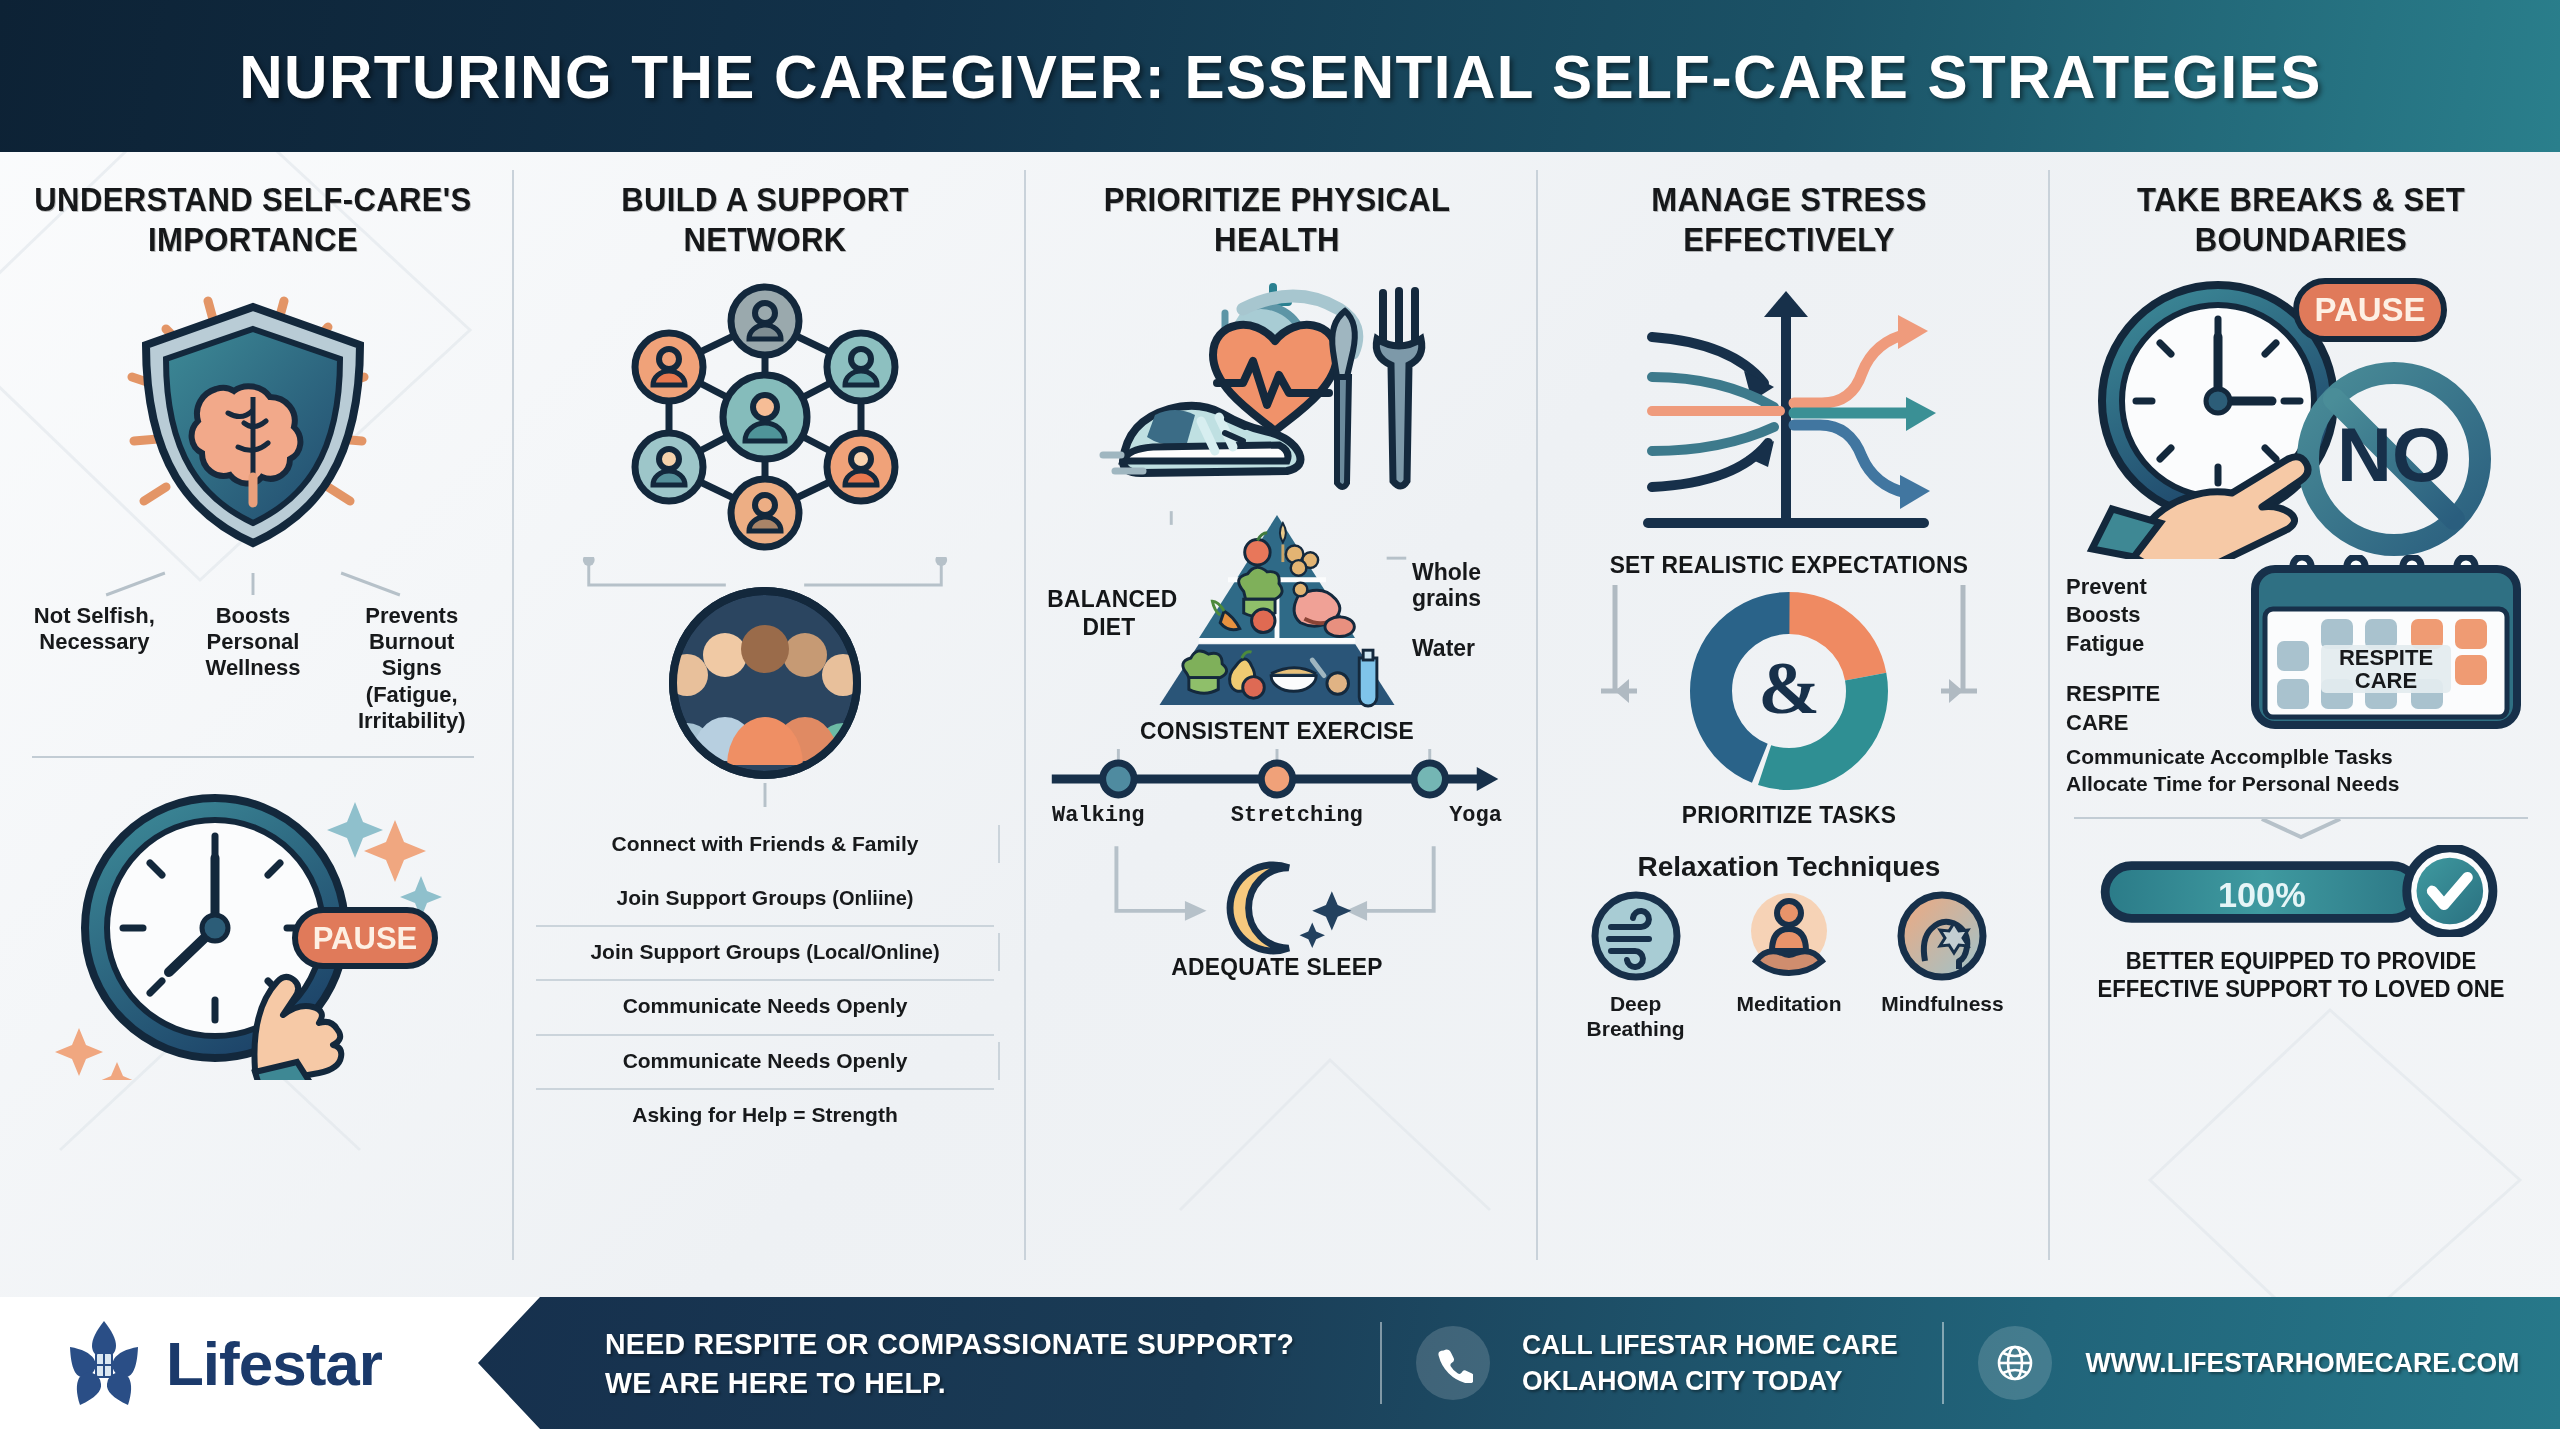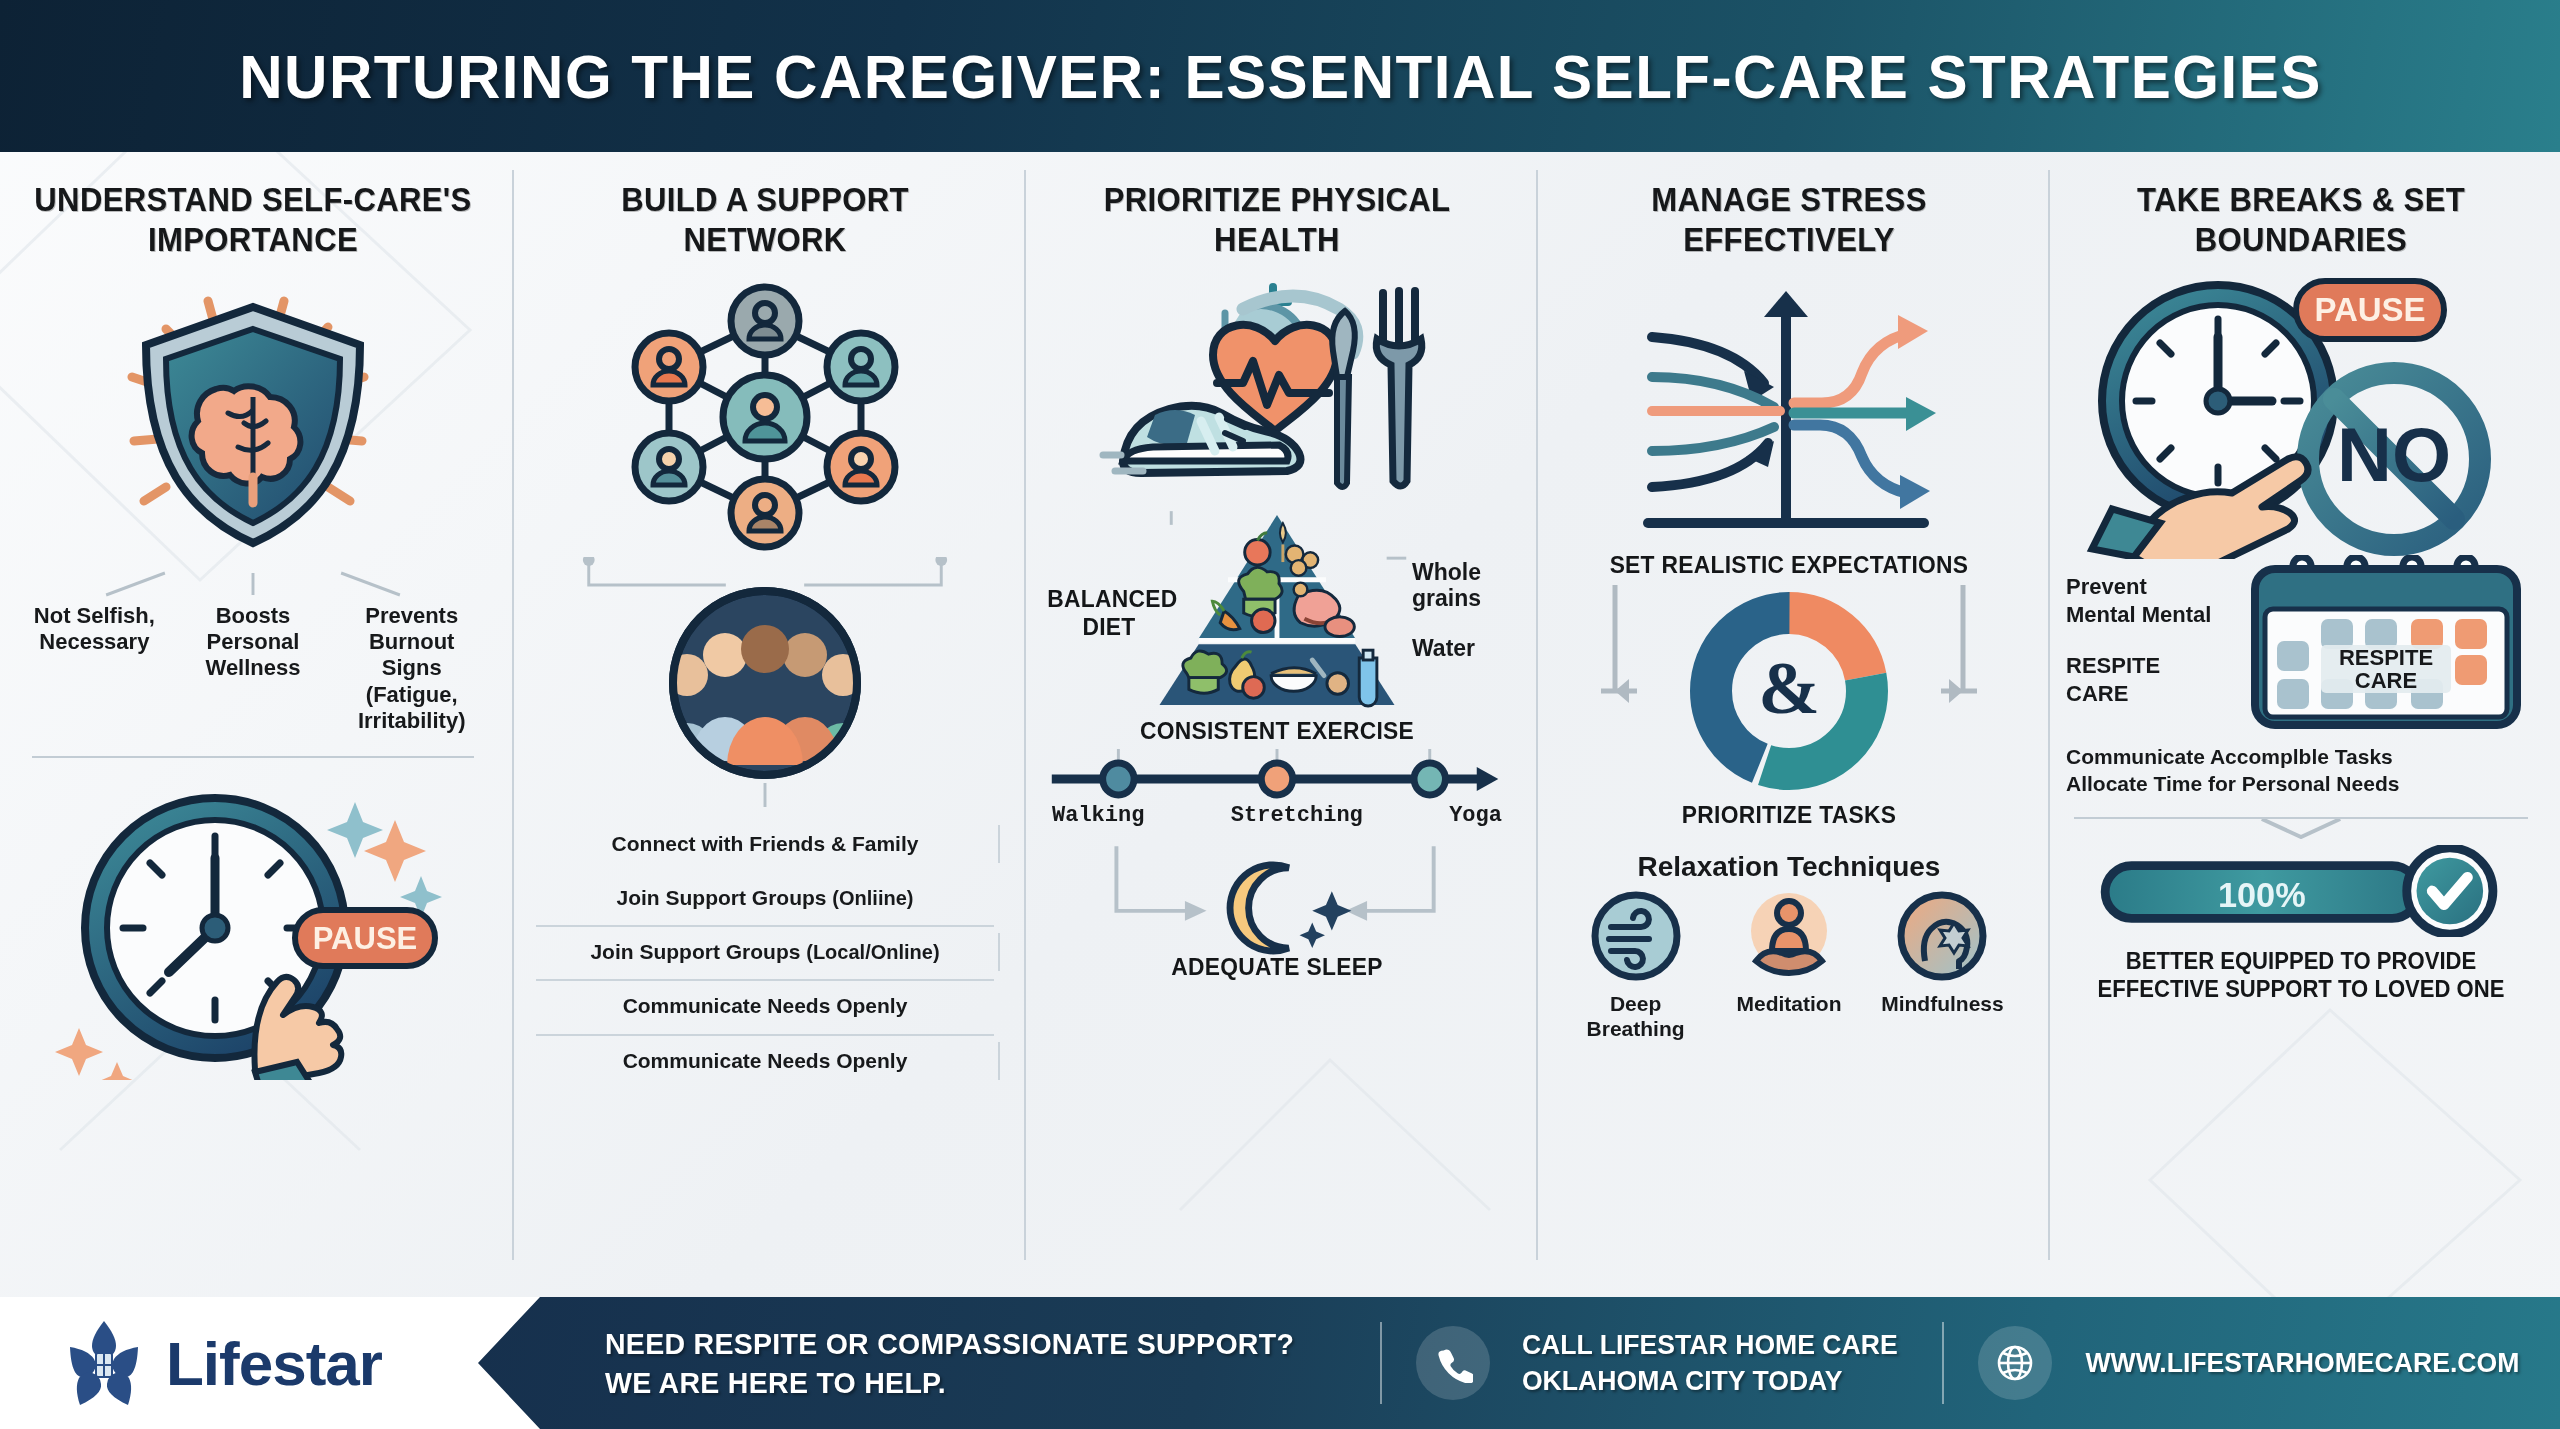--- a/index.html
+++ b/index.html
@@ -339,20 +339,23 @@
           <span>Join Support Groups </span><span class="tiny">(Onliine)</span>
         </div>
         <div class="cell">
           <span>Join Support Groups </span><span class="tiny">(Local/Online)</span>
         </div>
         <div class="cell">
           <span>Communicate Needs Openly</span>
         </div>
         <div class="cell">
           <span>Communicate Needs Openly</span>
+        </div>
+        <div class="cell">
+          <span>Asking for Help = Strength</span>
         </div>
       </div>
     </div>
 
     <div class="col">
       <div class="col-title">Prioritize Physical Health</div>
 
       <div class="art" style="margin-top:4px;">
         <svg width="360" height="240" viewBox="0 0 360 240">
           <g stroke="#2a8090" stroke-width="8" fill="none" stroke-linecap="round">
@@ -628,21 +631,21 @@
                    q16 -2 28 6 q10 8 -2 16 l-70 34 q-34 14 -60 8 Z" fill="#f6c9a6" stroke="#13283c" stroke-width="7" stroke-linejoin="round"></path>
           <path d="M58 288 l-42 -8 l20 -40 l48 14 Z" fill="#3e8894" stroke="#13283c" stroke-width="7"></path>
 
           <rect x="220" y="12" width="148" height="58" rx="29" fill="#e07a5a" stroke="#13283c" stroke-width="6"></rect>
           <text x="294" y="52" text-anchor="middle" font-family="Liberation Sans, sans-serif" font-size="33" font-weight="bold" fill="#fdf0e4">PAUSE</text>
         </svg>
       </div>
 
       <div style="display:flex; gap:18px; align-items:flex-start; margin-top:-4px;">
         <div style="width:150px; padding-top:18px;">
-          <div class="c5-left">Prevent Mental Mental</div>
+          <div class="c5-left">Prevent Boosts Fatigue</div>
           <div class="c5-left" style="margin-top:22px;">RESPITE CARE</div>
         </div>
         <div style="flex:1;">
           <svg width="100%" height="180" viewBox="0 0 300 180" preserveAspectRatio="xMidYMid meet">
             <g fill="#fbfcfd" stroke="#17304a" stroke-width="7">
               <rect x="58" y="2" width="18" height="32" rx="9"></rect>
               <rect x="112" y="2" width="18" height="32" rx="9"></rect>
               <rect x="168" y="2" width="18" height="32" rx="9"></rect>
               <rect x="222" y="2" width="18" height="32" rx="9"></rect>
             </g>

